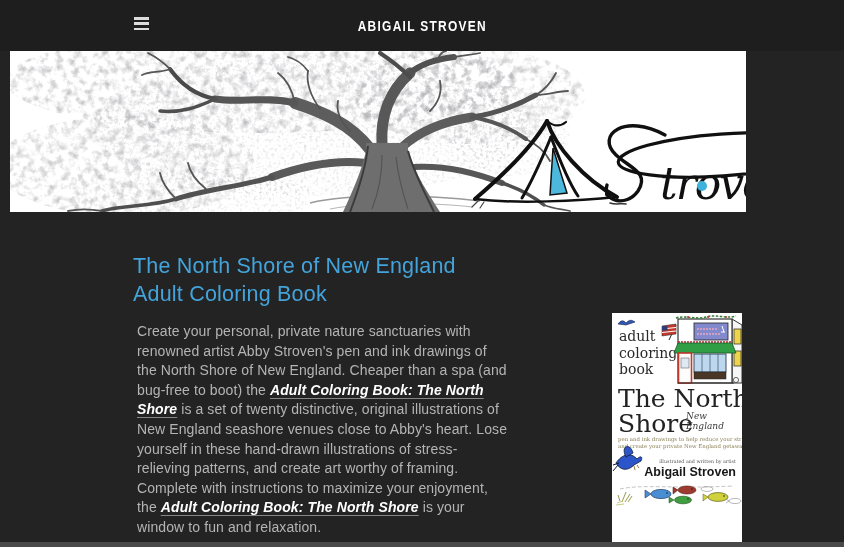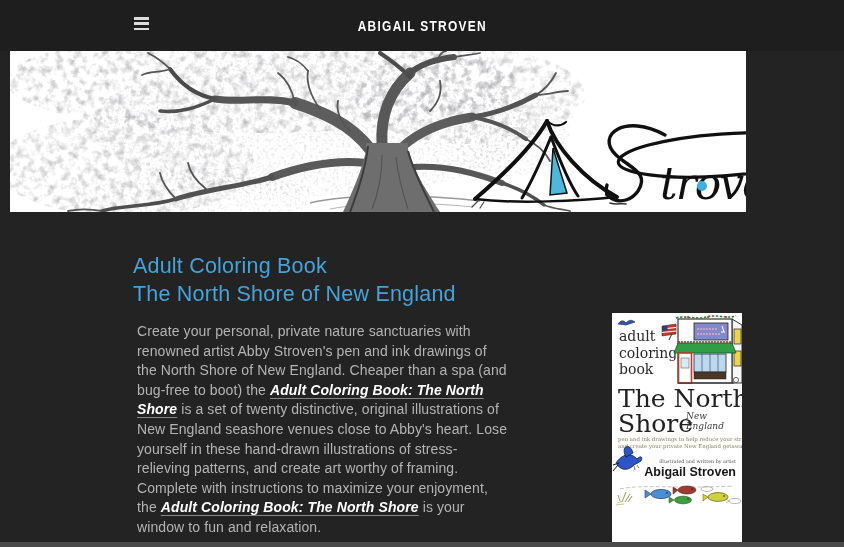--- a/index.html
+++ b/index.html
@@ -137,22 +137,22 @@
       <ellipse cx="712" cy="104" rx="104" ry="21" fill="none" stroke="#101010" stroke-width="3.2" transform="rotate(-4 712 104)"></ellipse>
       <path d="M655,84 C615,62 585,84 606,104 C620,117 640,122 628,140 C616,157 592,150 597,134" fill="none" stroke="#101010" stroke-width="3.4" stroke-linecap="round"></path>
       <text x="650" y="148" font-family="'DejaVu Serif',serif" font-style="italic" font-size="44" letter-spacing="-2" fill="#101010">troven</text>
       <circle cx="692" cy="135" r="5" fill="#3eb1dc"></circle>
     </g>
   </svg>
 </div>
 
 <div class="left-col">
   <h1 class="page-title">
+    <div>The North Shore of New England</div>
     <div>Adult Coloring Book</div>
-    <div>The North Shore of New England</div>
   </h1>
   <p class="desc"><span>Create your personal, private nature sanctuaries with renowned artist Abby Stroven's pen and ink drawings of the North Shore of New England. Cheaper than a spa (and bug-free to boot) the </span><a class="book-link">Adult Coloring Book: The North Shore</a><span> is a set of twenty distinctive, original illustrations of New England seashore venues close to Abby's heart. Lose yourself in these hand-drawn illustrations of stress-relieving patterns, and create art worthy of framing. Complete with instructions to maximize your enjoyment, the </span><a class="book-link">Adult Coloring Book: The North Shore</a><span> is your window to fun and relaxation.</span></p>
 </div>
 
 <div class="right-col">
   <a class="cover">
     <svg width="130" height="195" viewBox="0 0 130 195">
       <rect x="0" y="0" width="130" height="195" fill="#ffffff"></rect>
 
       <g>

